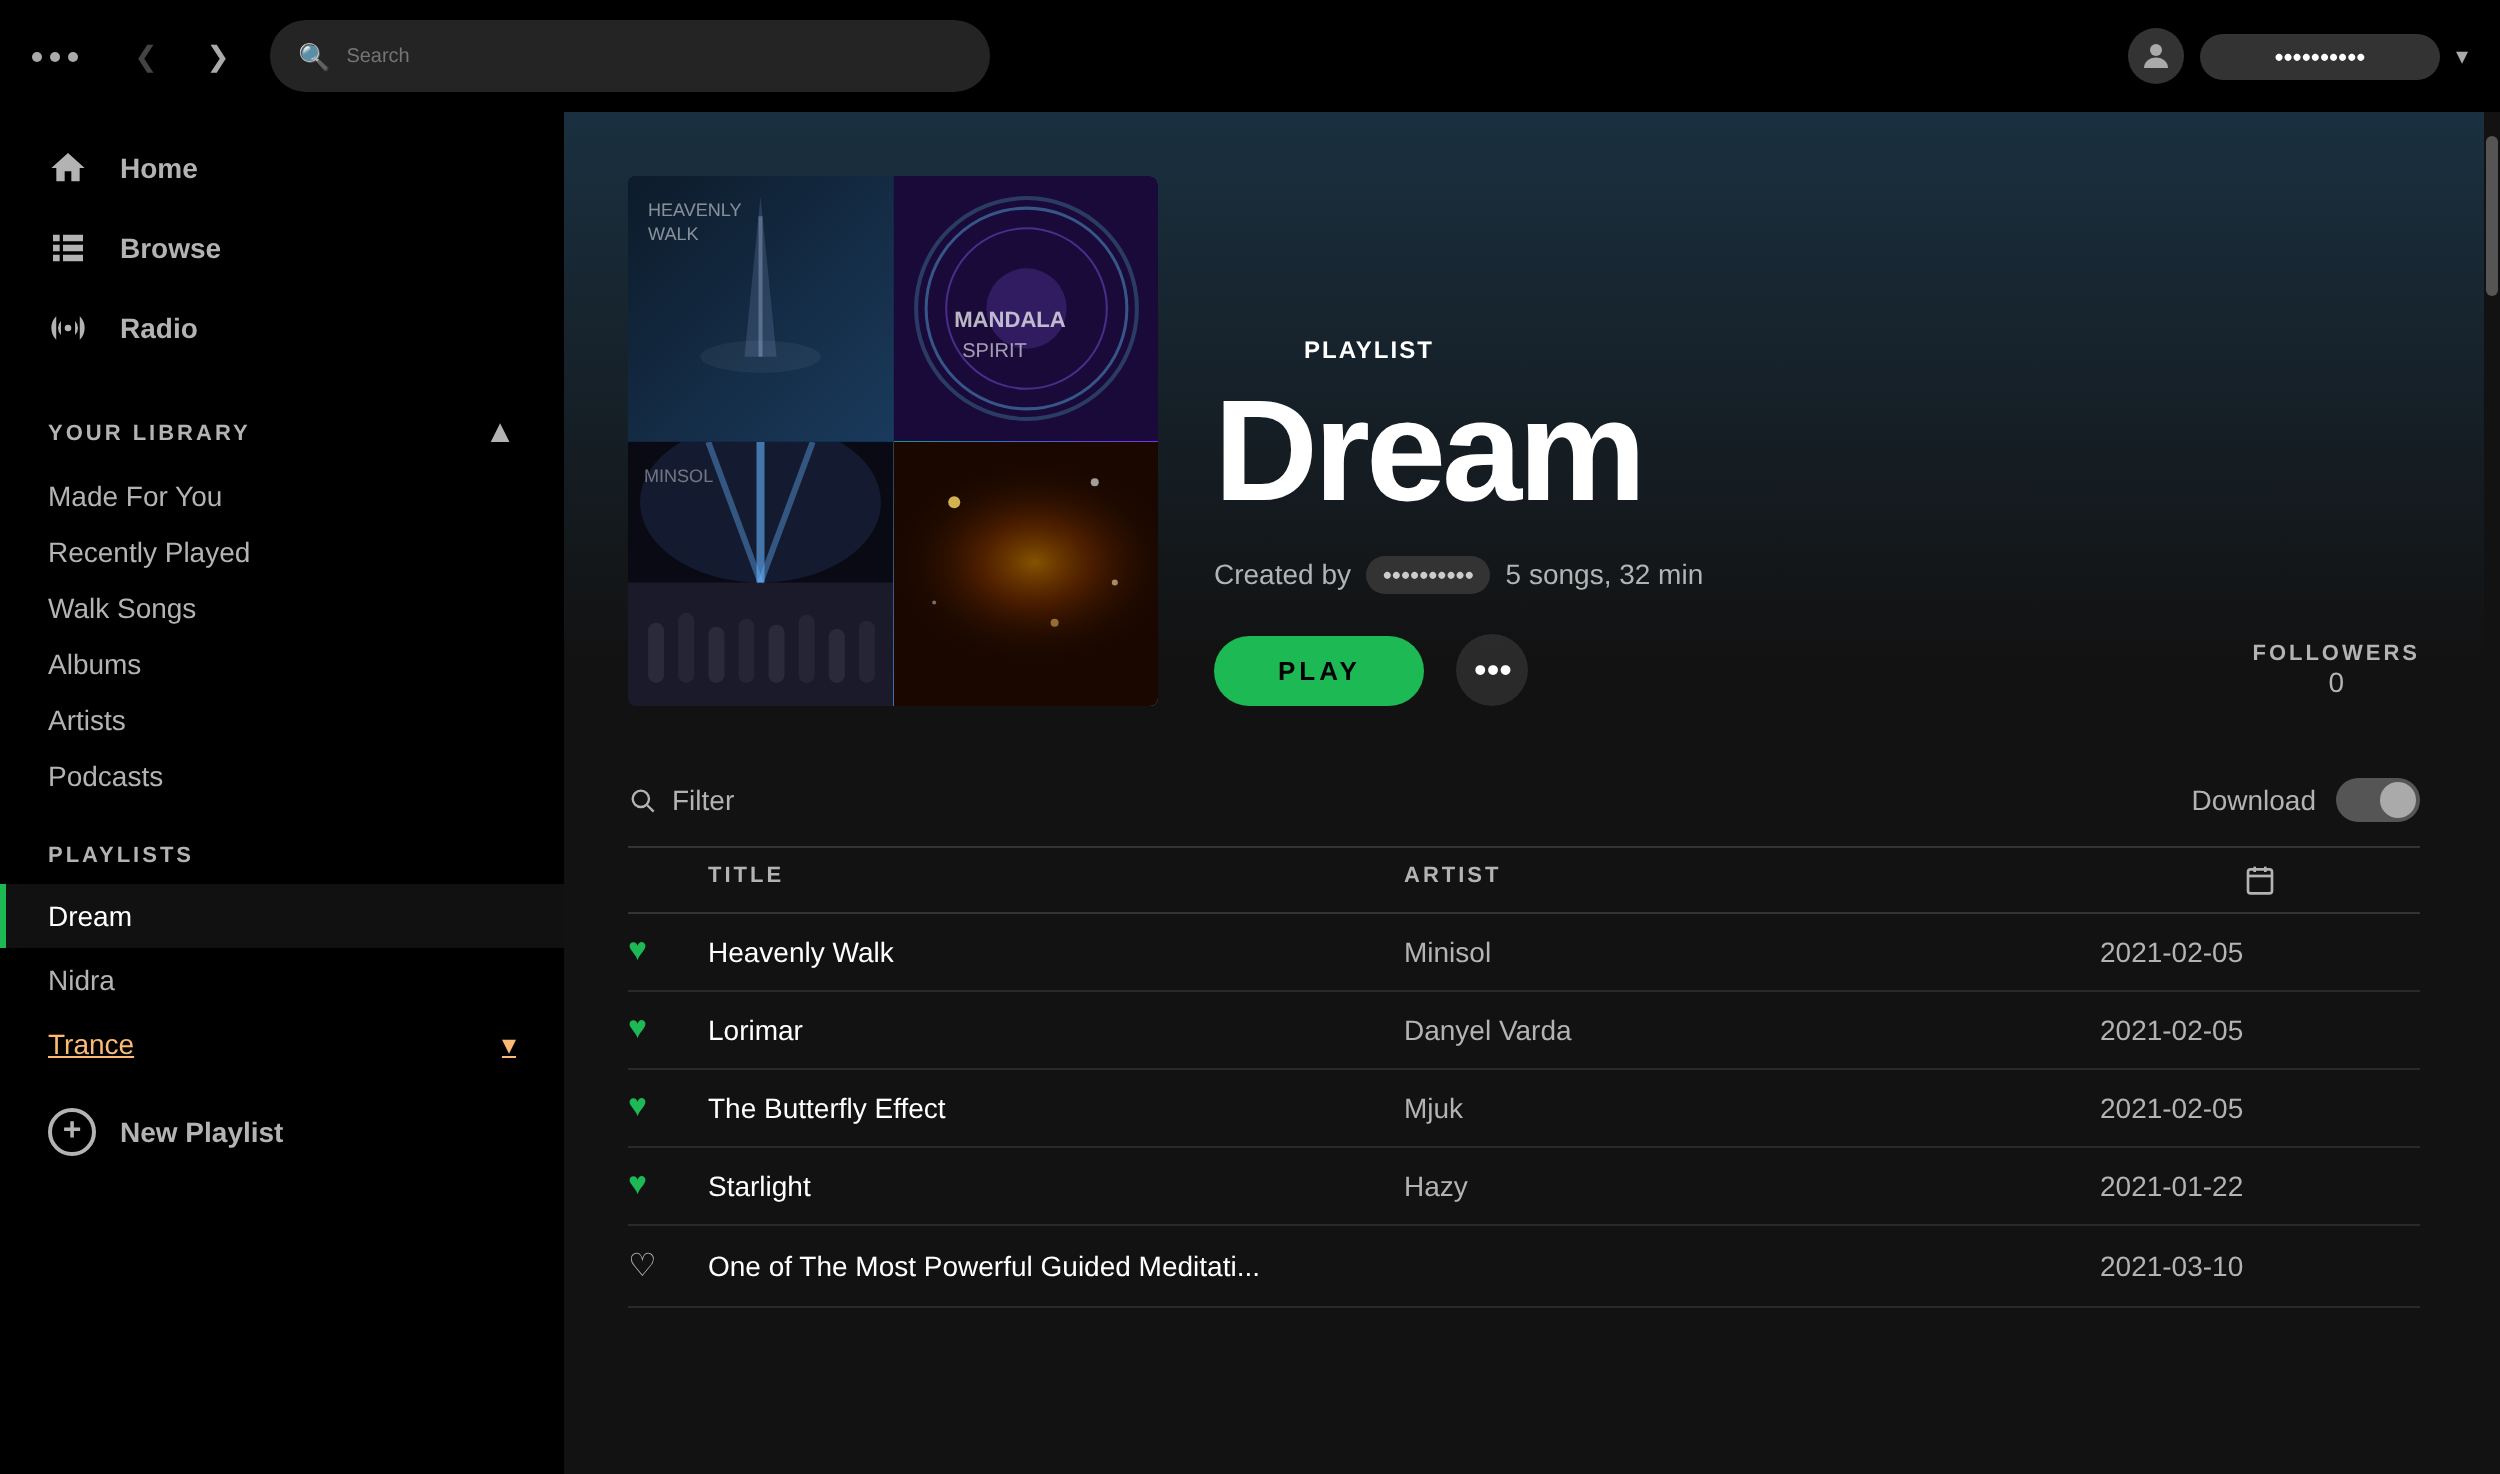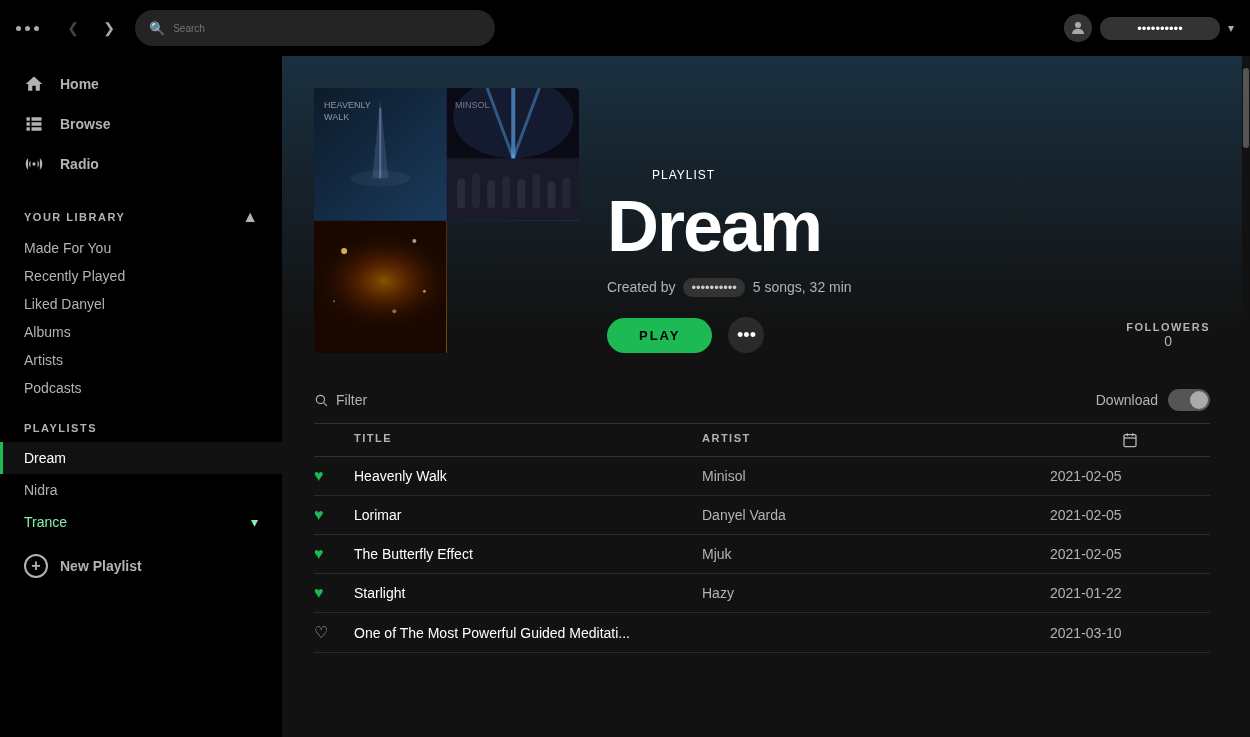--- a/index.html
+++ b/index.html
@@ -128,22 +128,22 @@
     }
     .playlist-item.active {
       color: #fff;
       border-left: 3px solid #1db954;
       padding-left: 21px;
       background: #111;
     }
 
     .trance-item {
       display: flex; align-items: center; justify-content: space-between;
-      padding: 8px 24px; font-size: 14px; color: #86efac;
-      cursor: pointer; font-weight: 500;
+      padding: 8px 24px; font-size: 14px; color: #fdba74;
+      cursor: pointer; font-weight: 500; text-decoration: underline;
     }
 
     .new-playlist-btn {
       display: flex; align-items: center; gap: 12px;
       padding: 12px 24px; color: #b3b3b3; cursor: pointer;
       font-size: 14px; font-weight: 600; margin-top: 4px;
     }
     .plus-icon {
       width: 24px; height: 24px; border: 2px solid #b3b3b3;
       border-radius: 50%; display: flex; align-items: center;
@@ -189,21 +189,21 @@
     .cover-cell-1 { background: linear-gradient(135deg, #1a1a2e, #16213e, #0f3460); }
     .cover-cell-2 { background: linear-gradient(135deg, #2d1b69, #11998e, #7b2ff7); }
     .cover-cell-3 { background: linear-gradient(135deg, #1a1a1a, #2c3e50, #4a6fa5); text-decoration: underline; }
     .cover-cell-4 { background: linear-gradient(135deg, #3d1f1f, #8b4513, #d4890a); }
 
     
     .cover-svg { width: 100%; height: 100%; }
 
     .playlist-info { flex: 1; }
     .playlist-type-label {
-      font-size: 12px; font-weight: 400; letter-spacing: 1px;
+      font-size: 12px; font-weight: 700; letter-spacing: 1px;
       text-transform: uppercase; color: #fff; margin-bottom: 8px; padding-left: 45px;
     }
     .playlist-name {
       font-size: 72px; font-weight: 900; color: #fff;
       line-height: 1; margin-bottom: 16px; letter-spacing: -2px;
     }
     .playlist-meta {
       font-size: 14px; color: #b3b3b3; margin-bottom: 20px;
     }
     .playlist-meta .creator-pill {
@@ -339,21 +339,21 @@
       </div>
     </div>
 
     <div class="sidebar-section-header">
       <span class="sidebar-section-title">YOUR LIBRARY</span>
       <span class="sidebar-section-toggle">▲</span>
     </div>
 
     <div class="sidebar-library-item">Made For You</div>
     <div class="sidebar-library-item">Recently Played</div>
-    <div class="sidebar-library-item">Liked Danyel</div>
+    <div class="sidebar-library-item">Walk Songs</div>
     <div class="sidebar-library-item">Albums</div>
     <div class="sidebar-library-item">Artists</div>
     <div class="sidebar-library-item">Podcasts</div>
 
     <div class="sidebar-playlists-section">
       <div class="playlists-header">
         <span class="playlists-title">PLAYLISTS</span>
       </div>
 
       <div class="playlist-item active">Dream</div>
@@ -386,20 +386,31 @@
               </linearGradient>
             </defs>
             <ellipse cx="66" cy="90" rx="30" ry="8" fill="rgba(255,255,255,0.05)"></ellipse>
             <line x1="66" y1="20" x2="66" y2="90" stroke="rgba(200,220,255,0.3)" stroke-width="2"></line>
             <polygon points="66,10 58,90 74,90" fill="rgba(180,200,255,0.15)"></polygon>
             <text x="10" y="20" font-size="9" fill="rgba(255,255,255,0.5)" font-family="sans-serif">HEAVENLY</text>
             <text x="10" y="32" font-size="9" fill="rgba(255,255,255,0.5)" font-family="sans-serif">WALK</text>
           </svg>
         </div>
 
+        <div class="cover-cell cover-cell-2">
+          <svg class="cover-svg" viewBox="0 0 132 132" xmlns="http://www.w3.org/2000/svg">
+            <rect width="132" height="132" fill="#1a0a3a"></rect>
+            <circle cx="66" cy="66" r="50" fill="none" stroke="rgba(100,200,255,0.4)" stroke-width="1.5"></circle>
+            <circle cx="66" cy="66" r="40" fill="none" stroke="rgba(120,80,220,0.5)" stroke-width="1"></circle>
+            <circle cx="66" cy="66" r="55" fill="none" stroke="rgba(80,180,200,0.3)" stroke-width="2"></circle>
+            <circle cx="66" cy="66" r="20" fill="rgba(150,100,255,0.2)"></circle>
+            <text x="30" y="75" font-size="11" fill="rgba(255,255,255,0.7)" font-family="sans-serif" font-weight="bold">MANDALA</text>
+            <text x="34" y="90" font-size="10" fill="rgba(255,255,255,0.6)" font-family="sans-serif">SPIRIT</text>
+          </svg>
+        </div>
 
         <div class="cover-cell cover-cell-3">
           <svg class="cover-svg" viewBox="0 0 132 132" xmlns="http://www.w3.org/2000/svg">
             <rect width="132" height="132" fill="#0a0a14"></rect>
             <rect x="0" y="70" width="132" height="62" fill="#1a1a2a"></rect>
             <ellipse cx="66" cy="30" rx="60" ry="40" fill="rgba(80,120,200,0.15)"></ellipse>
             <line x1="40" y1="0" x2="66" y2="70" stroke="rgba(100,180,255,0.4)" stroke-width="3"></line>
             <line x1="66" y1="0" x2="66" y2="70" stroke="rgba(100,180,255,0.6)" stroke-width="4"></line>
             <line x1="92" y1="0" x2="66" y2="70" stroke="rgba(100,180,255,0.4)" stroke-width="3"></line>
 

